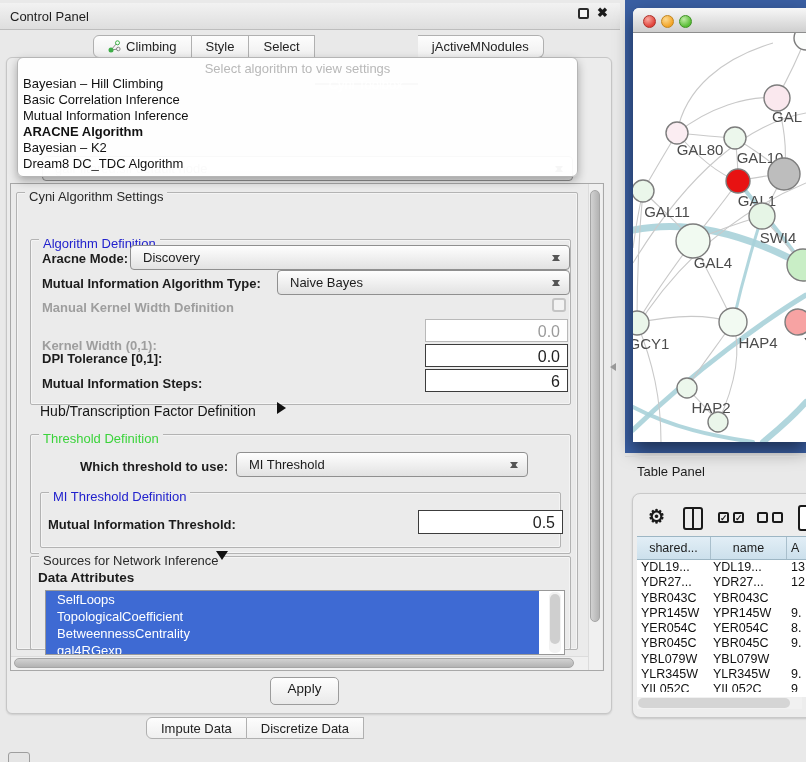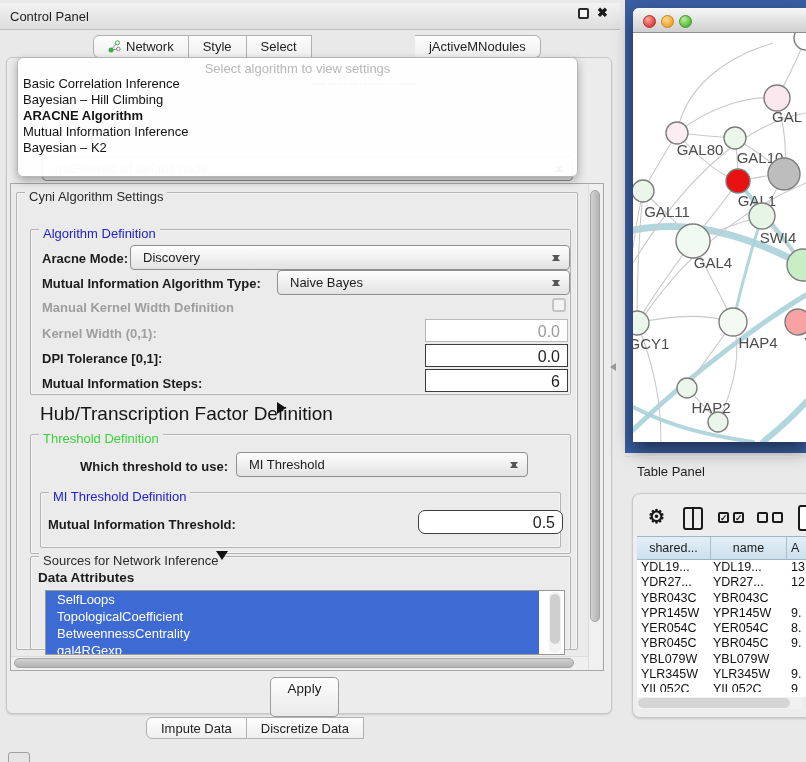--- a/index.html
+++ b/index.html
@@ -58,21 +58,21 @@
   
   .group { position:absolute; border:1px solid #b3b3b3; border-radius:2px;
     box-shadow:inset 0 0 0 1px #f4f4f4; }
   .gt { position:absolute; top:-8px; left:8px; background:#ebebeb; padding:4px 4px;
     font-size:13px; color:#2a2a2a; white-space:nowrap; }
   .gt.blue { color:#2121cd; }
   .gt.green { color:#3bd33b; }
 
   .lbl { position:absolute; font-size:13px; font-weight:bold; color:#1c1c1c; white-space:nowrap; }
   .lbl.dis { color:#9e9e9e; }
-  .plain { font-weight:normal; font-size:19px; color:#151515; }
+  .plain { font-weight:normal; font-size:14px; color:#151515; }
 
   .field { position:absolute; background:#fff; border:1px solid #3c3c3c;
     font-size:16px; color:#222; text-align:right; padding:3px 7px 0 7px; }
   .field.dis { border:1px solid #b9b9b9; color:#9b9b9b; }
 
   .checkbox { position:absolute; width:14px; height:14px; border:2px solid #c4c4c4;
     border-radius:3px; background:#f3f3f3; }
 
   .tri-right { position:absolute; width:0; height:0;
     border:6px solid transparent; border-left:9px solid #111; }
@@ -82,21 +82,21 @@
   
   #attr-list { position:absolute; left:45px; top:590px; width:520px; height:65px;
     background:#fff; border:1px solid #999; overflow:hidden; }
   .attr-item { height:17px; line-height:17px; font-size:13px; color:#fff;
     background:#3e6ad3; padding-left:11px; width:493px; }
   #attr-scroll { position:absolute; left:549px; top:592px; width:12px; height:61px;
     background:#f2f2f2; border-radius:5px; }
   #attr-thumb { position:absolute; left:550px; top:594px; width:10px; height:50px;
     background:#cfcfcf; border-radius:5px; }
 
-  #apply-btn { position:absolute; left:270px; top:677px; width:69px; height:40px;
+  #apply-btn { position:absolute; left:270px; top:677px; width:69px; height:28px;
     background:linear-gradient(#fefefe,#e9e9e9); border:1px solid #9c9c9c; border-radius:5px;
     font-size:13.5px; color:#1b1b1b; text-align:center; line-height:22px; }
 
   #bottom-tabs { position:absolute; left:146px; top:717px; height:22px; display:flex; }
 
   #corner-chip { position:absolute; left:8px; top:752px; width:22px; height:18px;
     background:#e5e5e5; border:1px solid #9e9e9e; border-radius:3px; }
 
   #split-arrow { position:absolute; left:606px; top:363px; width:0; height:0;
     border:4px solid transparent; border-right:6px solid #9a9a9a; }
@@ -160,21 +160,21 @@
       <div class="tab">
         <span class="net-tab-icon">
           <svg width="13" height="13" viewBox="0 0 13 13">
             <line x1="3" y1="10" x2="9" y2="3" stroke="#8a8a8a"></line>
             <line x1="3" y1="10" x2="10" y2="9" stroke="#8a8a8a"></line>
             <circle cx="3" cy="10" r="2.5" fill="#3fae49"></circle>
             <circle cx="9.5" cy="2.8" r="2" fill="#f4fff4" stroke="#3fae49"></circle>
             <circle cx="10.3" cy="9" r="1.8" fill="#f4f4f4" stroke="#888"></circle>
           </svg>
         </span>
-        <span>Network</span>
+        <span>Climbing</span>
       </div>
       <div class="tab">
         <span>Style</span>
       </div>
       <div class="tab">
         <span>Select</span>
       </div>
       <div class="tab sel">
         <span>Cyni Toolbox</span>
       </div>
@@ -186,54 +186,55 @@
   <div id="cp-panel"></div>
 
   <div class="combo" id="combo-behind">
     <span>galFiltered.sif default node</span>
     <span class="spin"></span>
   </div>
 
   <div id="algo-popup">
     <div id="algo-placeholder">Select algorithm to view settings</div>
     <div id="algo-items">
+        <div class="algo-item">Bayesian – Hill Climbing</div>
         <div class="algo-item">Basic Correlation Inference</div>
-        <div class="algo-item">Bayesian – Hill Climbing</div>
+        <div class="algo-item">Mutual Information Inference</div>
         <div class="algo-item bold">ARACNE Algorithm</div>
-        <div class="algo-item">Mutual Information Inference</div>
         <div class="algo-item">Bayesian – K2</div>
+        <div class="algo-item">Dream8 DC_TDC Algorithm</div>
       </div>
   </div>
 
   <div id="scrollpane"></div>
   <div class="vtrack" style="left:588px; top:184px; width:14px; height:486px;"></div>
   <div class="vthumb" style="left:590px; top:190px; width:10px; height:432px;"></div>
   <div class="htrack" style="left:11px; top:656px; width:577px; height:14px;"></div>
   <div class="hthumb" style="left:14px; top:658px; width:560px; height:10px;"></div>
 
   <div class="group" style="left:16px; top:192px; width:562px; height:458px;">
     <span class="gt">Cyni Algorithm Settings</span>
   </div>
 
-  <div class="group" style="left:30px; top:229px; width:541px; height:166px;">
+  <div class="group" style="left:30px; top:239px; width:541px; height:166px;">
     <span class="gt blue">Algorithm Definition</span>
   </div>
   <span class="lbl" style="left:42px; top:251px;">Aracne Mode:</span>
   <div class="combo" style="left:130px; top:245px; width:440px; height:25px;">
     <span>Discovery</span>
     <span class="spin"></span>
   </div>
   <span class="lbl" style="left:42px; top:276px;">Mutual Information Algorithm Type:</span>
   <div class="combo" style="left:277px; top:270px; width:293px; height:25px;">
     <span>Naive Bayes</span>
     <span class="spin"></span>
   </div>
   <span class="lbl dis" style="left:42px; top:300px;">Manual Kernel Width Definition</span>
   <div class="checkbox" style="left:552px; top:298px;"></div>
-  <span class="lbl dis" style="left:42px; top:326px;text-align:center;">Kernel Width (0,1):</span>
+  <span class="lbl dis" style="left:42px; top:338px;text-align:center;">Kernel Width (0,1):</span>
   <div class="field dis" style="left:425px; top:319px; width:143px; height:23px;">0.0</div>
   <span class="lbl" style="left:42px; top:351px;">DPI Tolerance [0,1]:</span>
   <div class="field" style="left:425px; top:344px; width:143px; height:23px;">0.0</div>
   <span class="lbl" style="left:42px; top:376px;">Mutual Information Steps:</span>
   <div class="field" style="left:425px; top:369px; width:143px; height:23px;">6</div>
 
   <span class="lbl plain" style="left:40px; top:403px;">Hub/Transcription Factor Definition</span>
   <span class="tri-right" style="left:277px; top:402px;"></span>
 
   <div class="group" style="left:30px; top:434px; width:541px; height:120px;">
@@ -241,21 +242,21 @@
   </div>
   <span class="lbl" style="left:80px; top:459px;">Which threshold to use:</span>
   <div class="combo" style="left:236px; top:452px; width:292px; height:25px;">
     <span>MI Threshold</span>
     <span class="spin"></span>
   </div>
   <div class="group" style="left:40px; top:492px; width:521px; height:56px;">
     <span class="gt blue">MI Threshold Definition</span>
   </div>
   <span class="lbl" style="left:48px; top:517px;">Mutual Information Threshold:</span>
-  <div class="field" style="left:418px; top:510px; width:145px; height:24px;border-radius:7px;">0.5</div>
+  <div class="field" style="left:418px; top:510px; width:145px; height:24px;">0.5</div>
 
   <div class="group" style="left:30px; top:556px; width:541px; height:94px;">
     <span class="gt">Sources for Network Inference</span>
   </div>
   <span class="tri-down" style="left:216px; top:551px;"></span>
   <span class="lbl" style="left:38px; top:570px; font-size:13.5px;">Data Attributes</span>
   <div id="attr-list">
       <div class="attr-item">SelfLoops</div>
       <div class="attr-item">TopologicalCoefficient</div>
       <div class="attr-item">BetweennessCentrality</div>

